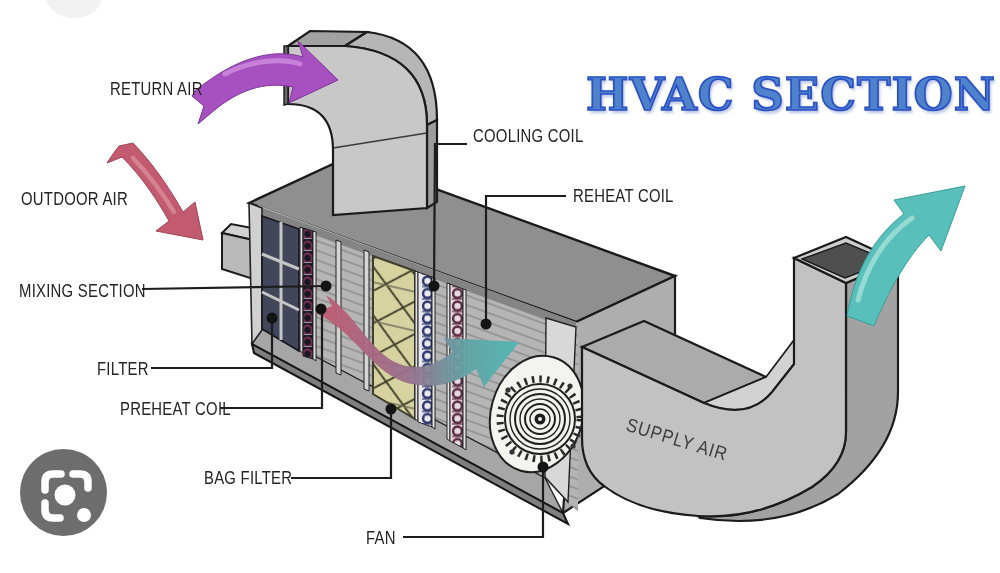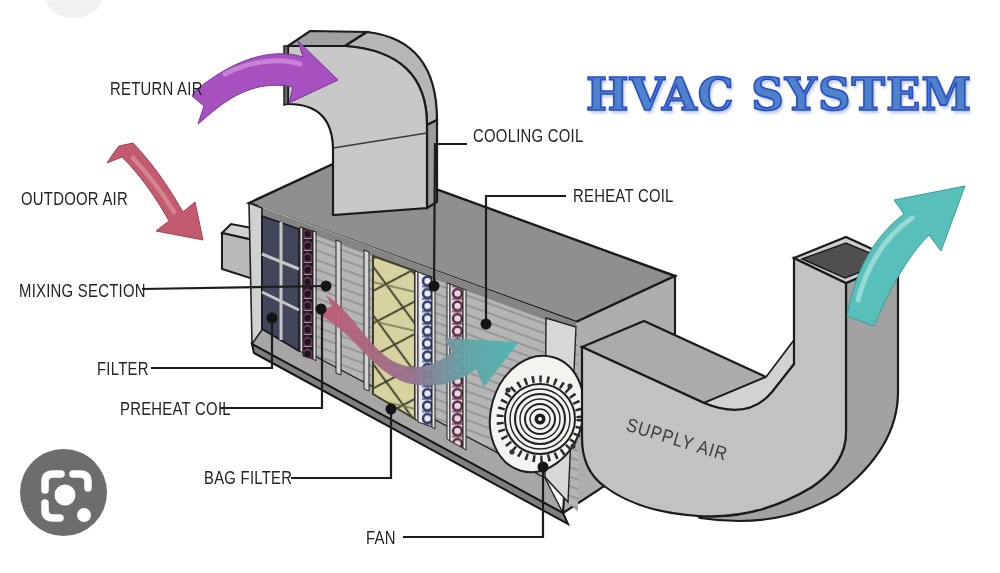--- a/index.html
+++ b/index.html
@@ -184,21 +184,21 @@
       <circle cx="326" cy="286" r="5.5"></circle>
       <circle cx="272" cy="318" r="5.5"></circle>
       <circle cx="321" cy="309" r="5.5"></circle>
       <circle cx="391" cy="409" r="5.5"></circle>
       <circle cx="543" cy="467" r="5.5"></circle>
       <circle cx="434" cy="286" r="5.5"></circle>
       <circle cx="486" cy="324" r="5.5"></circle>
     </g>
   </svg>
 
-  <div class="title">HVAC SYSTEM</div>
+  <div class="title">HVAC SECTION</div>
 
   <div class="lbl" style="left:110px;top:79px">RETURN AIR</div>
   <div class="lbl" style="left:21px;top:189px">OUTDOOR AIR</div>
   <div class="lbl" style="left:19px;top:281px">MIXING SECTION</div>
   <div class="lbl" style="left:97px;top:359px">FILTER</div>
   <div class="lbl" style="left:120px;top:399px">PREHEAT COIL</div>
   <div class="lbl" style="left:204px;top:468px">BAG FILTER</div>
   <div class="lbl" style="left:366px;top:528px">FAN</div>
   <div class="lbl" style="left:473px;top:126px">COOLING COIL</div>
   <div class="lbl" style="left:573px;top:186px">REHEAT COIL</div>

